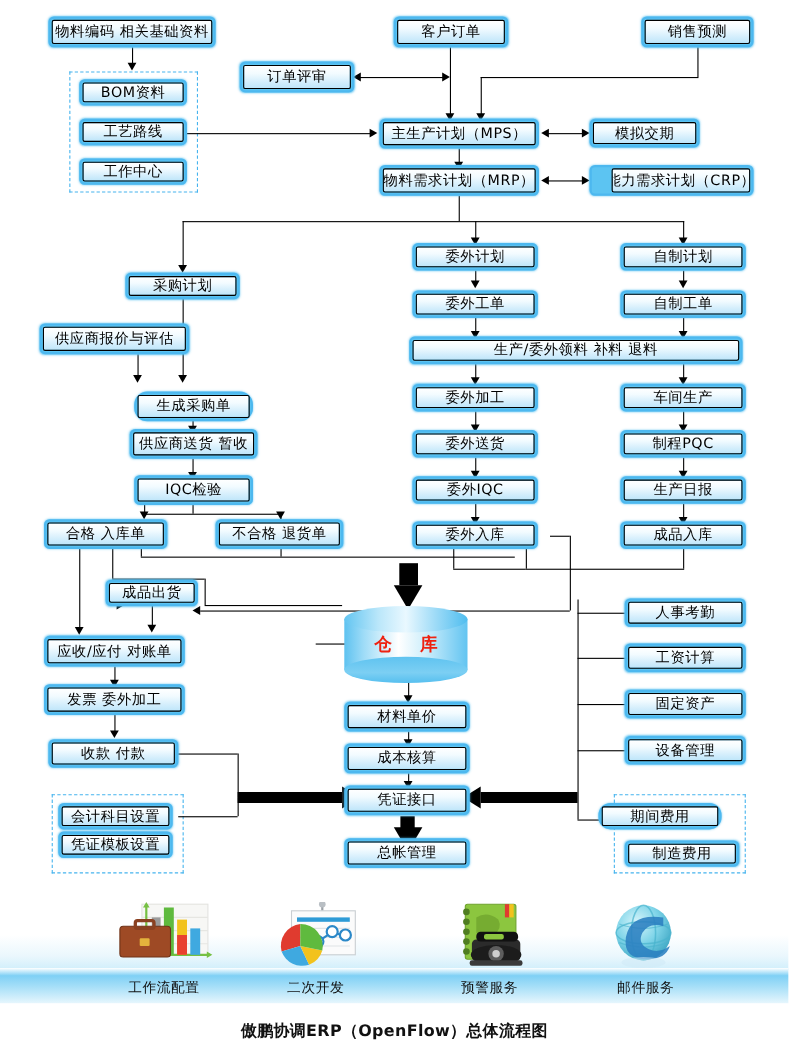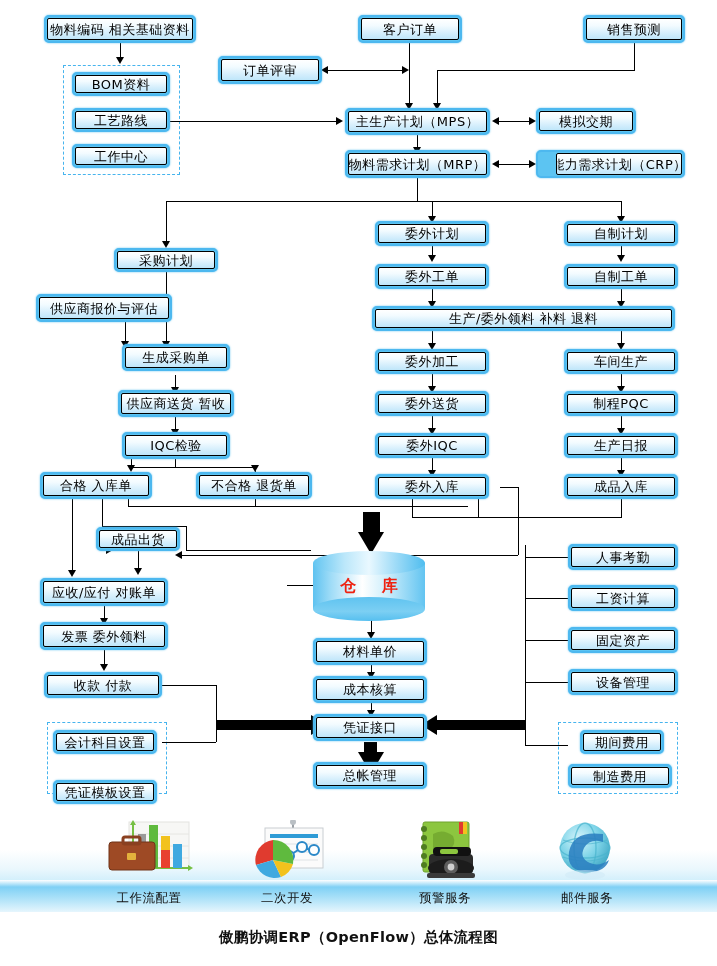--- a/index.html
+++ b/index.html
@@ -319,21 +319,21 @@
     </div>
 
   <div class="box" style="left:114px;top:248px;width:104px;height:24px;">
     <div class="inner">采购计划</div>
     </div>
 
   <div class="box" style="left:36px;top:294px;width:136px;height:28px;">
     <div class="inner">供应商报价与评估</div>
     </div>
 
-  <div class="box" style="left:122px;top:344px;width:108px;height:27px;">
+  <div class="box" style="left:122px;top:356px;width:108px;height:27px;border-radius:12px;">
     <div class="inner">生成采购单</div>
     </div>
 
   <div class="box" style="left:118px;top:390px;width:116px;height:27px;">
     <div class="inner small">供应商送货   暂收</div>
     </div>
 
   <div class="box" style="left:122px;top:432px;width:108px;height:27px;">
     <div class="inner">IQC检验</div>
     </div>
@@ -400,32 +400,32 @@
 
   <div class="box" style="left:96px;top:527px;width:84px;height:24px;">
     <div class="inner small">成品出货</div>
     </div>
 
   <div class="box" style="left:40px;top:578px;width:128px;height:28px;">
     <div class="inner small">应收/应付   对账单</div>
     </div>
 
   <div class="box" style="left:40px;top:622px;width:128px;height:28px;">
-    <div class="inner small">发票   委外领料</div>
+    <div class="inner small">发票   委外加工</div>
     </div>
 
   <div class="box" style="left:44px;top:672px;width:118px;height:26px;">
     <div class="inner">收款   付款</div>
     </div>
 
   <div class="box" style="left:53px;top:730px;width:104px;height:24px;">
     <div class="inner small">会计科目设置</div>
     </div>
 
-  <div class="box" style="left:53px;top:780px;width:104px;height:24px;">
+  <div class="box" style="left:53px;top:756px;width:104px;height:24px;">
     <div class="inner small">凭证模板设置</div>
     </div>
 
   <div class="box" style="left:313px;top:638px;width:114px;height:27px;">
     <div class="inner">材料单价</div>
     </div>
 
   <div class="box" style="left:313px;top:714px;width:114px;height:27px;">
     <div class="inner">凭证接口</div>
     </div>
@@ -447,21 +447,21 @@
     </div>
 
   <div class="box" style="left:568px;top:627px;width:110px;height:26px;">
     <div class="inner">固定资产</div>
     </div>
 
   <div class="box" style="left:568px;top:669px;width:110px;height:26px;">
     <div class="inner">设备管理</div>
     </div>
 
-  <div class="box" style="left:580px;top:730px;width:84px;height:24px;">
+  <div class="box" style="left:544px;top:730px;width:112px;height:24px;border-radius:11px;">
     <div class="inner small">期间费用</div>
     </div>
 
   <div class="box" style="left:568px;top:764px;width:104px;height:24px;">
     <div class="inner small">制造费用</div>
     </div>
 
   <div class="cyl" style="left:313px;top:551px;width:112px;height:70px;">
     <div class="body"></div>
     <div class="top"></div>

